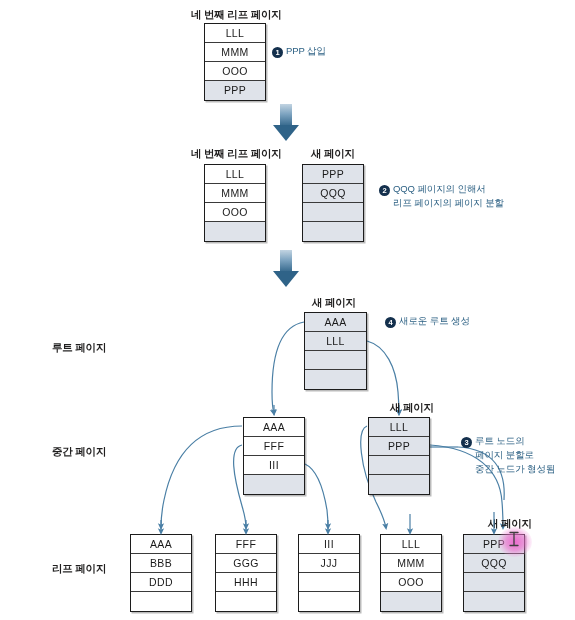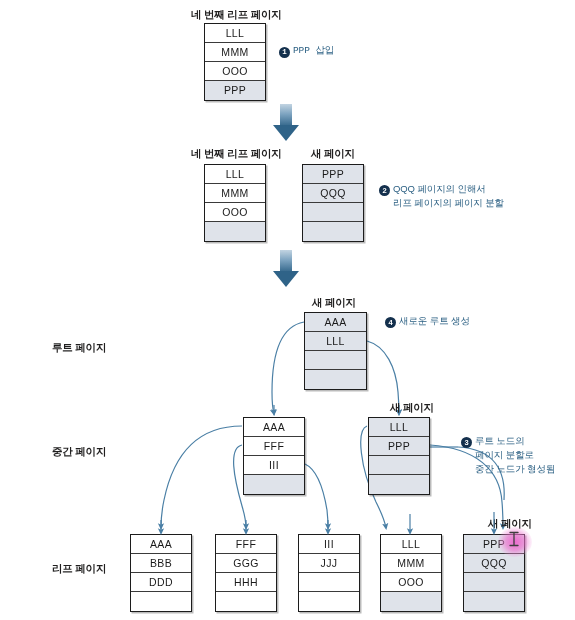--- a/index.html
+++ b/index.html
@@ -162,21 +162,21 @@
 
   <div class="box-label" style="left:167px;top:8px;">네 번째 리프 페이지</div>
 
   <div class="page-box" style="left:180px;top:23px;width:62px;height:78px;">
     <div class="slot">LLL</div>
     <div class="slot">MMM</div>
     <div class="slot">OOO</div>
     <div class="slot shaded">PPP</div>
   </div>
 
-  <div class="annot" style="left:255px;top:44px;font-family:Liberation Mono, monospace;">
+  <div class="annot" style="left:248px;top:44px;">
     <span class="num">1</span><span>PPP 삽입</span>
   </div>
 
   <div class="box-label" style="left:167px;top:147px;">네 번째 리프 페이지</div>
   <div class="box-label" style="left:287px;top:147px;">새 페이지</div>
 
   <div class="page-box" style="left:180px;top:164px;width:62px;height:78px;">
     <div class="slot">LLL</div>
     <div class="slot">MMM</div>
     <div class="slot">OOO</div>

